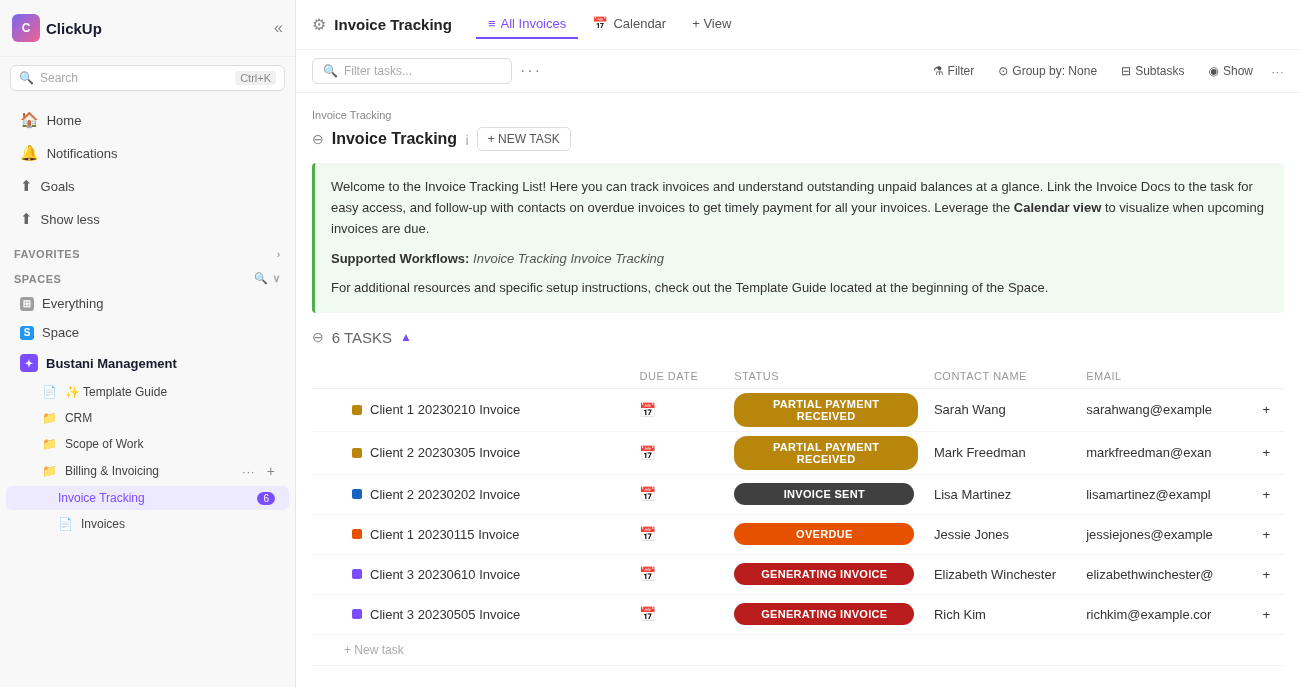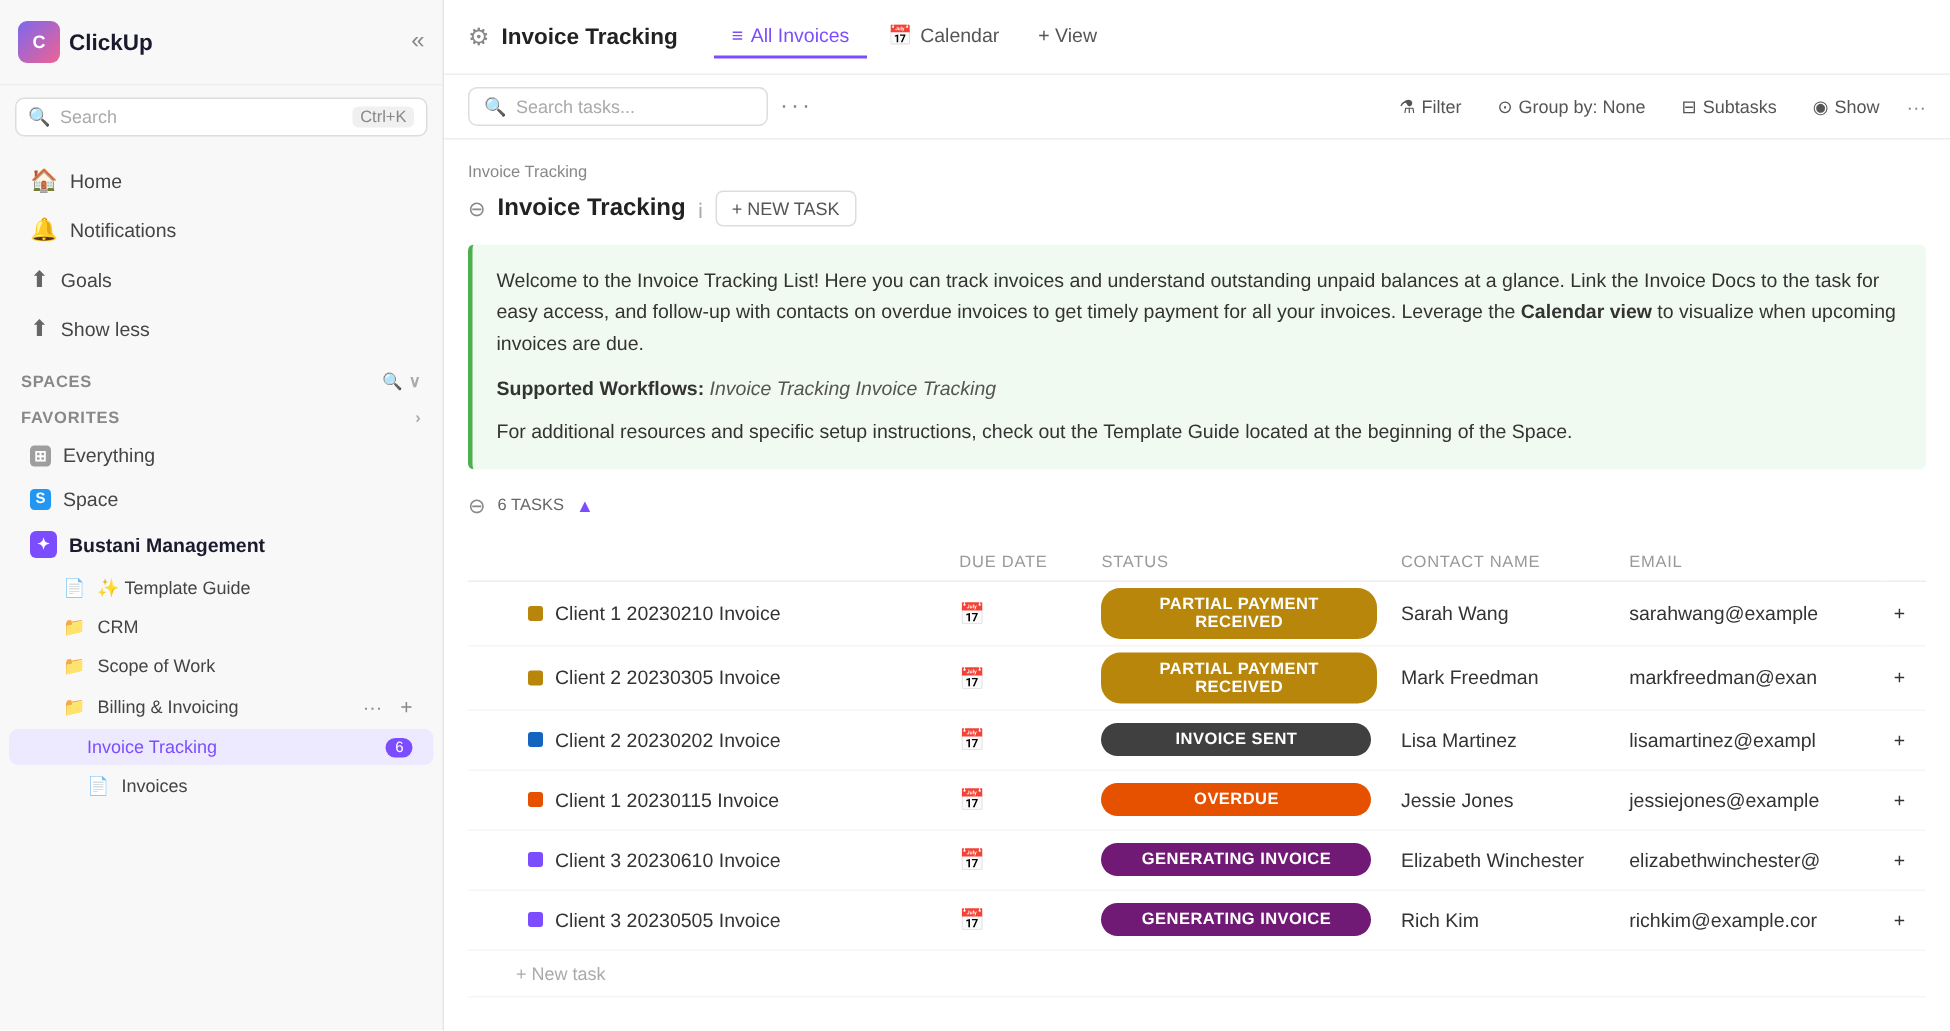--- a/index.html
+++ b/index.html
@@ -201,21 +201,21 @@
     }
     .info-banner .bold { font-weight: 700; }
     .info-banner .italic-link { font-style: italic; color: #555; }
     .workflow-row { margin-top: 10px; }
 
     
     .tasks-header-row {
       display: flex; align-items: center; gap: 8px;
       margin-bottom: 0;
     }
-    .tasks-count { font-size: 11px; color: #666; font-weight: 500; }
+    .tasks-count { font-size: 15px; color: #666; font-weight: 500; }
     .sort-icon { color: #7c4dff; font-size: 12px; }
 
     .tasks-table { width: 100%; border-collapse: collapse; margin-top: 18px; }
     .tasks-table th {
       text-align: left; font-size: 11px; color: #999; font-weight: 500;
       padding: 6px 8px; border-bottom: 1px solid #eee; text-transform: uppercase;
       letter-spacing: 0.5px;
     }
     .tasks-table td {
       padding: 4px 8px; border-bottom: 1px solid #f5f5f5; font-size: 13px; color: #333;
@@ -236,21 +236,21 @@
       font-size: 11px;
       font-weight: 600;
       color: #fff;
       text-align: center;
       min-width: 180px;
       letter-spacing: 0.3px;
     }
     .status-partial { background: #b8860b; }
     .status-sent { background: #404040; }
     .status-overdue { background: #e65100; }
-    .status-generating { background: #701a75; }
+    .status-generating { background: #b91c1c; }
 
     .contact-cell { color: #333; font-size: 13px; }
     .email-cell { color: #333; font-size: 13px; }
     .add-col { color: #aaa; font-size: 14px; cursor: pointer; }
 
     .new-task-row td { color: #aaa; font-size: 12px; padding: 8px 8px 8px 32px; cursor: pointer; }
 
     .col-task { width: 340px; }
     .col-due { width: 100px; }
     .col-status { width: 200px; }
@@ -290,27 +290,27 @@
       <span class="nav-icon">⬆</span>
       <span>Goals</span>
     </div>
     <div class="nav-item">
       <span class="nav-icon">⬆</span>
       <span>Show less</span>
     </div>
   </div>
 
   <div class="section-header">
+    <span>FAVORITES</span>
+    <div class="section-header-icons">›</div>
+  </div>
+
+  <div class="section-header">
     <span>SPACES</span>
     <div class="section-header-icons">🔍 ∨</div>
-  </div>
-
-  <div class="section-header">
-    <span>FAVORITES</span>
-    <div class="section-header-icons">›</div>
   </div>
 
 
   <div class="space-item">
     <div class="space-dot dot-gray">⊞</div>
     <span>Everything</span>
   </div>
 
   <div class="space-item">
     <div class="space-dot dot-blue">S</div>
@@ -368,21 +368,21 @@
       </div>
       <div class="tab">
         <span>+ View</span>
       </div>
     </div>
   </div>
 
   <div class="toolbar">
     <div class="search-tasks">
       <span>🔍</span>
-      <span>Search tasks...</span>
+      <span>Filter tasks...</span>
     </div>
     <span class="toolbar-dots">···</span>
     <div class="toolbar-right">
       <div class="toolbar-btn">
         <span>⚗</span>
         <span>Filter</span>
       </div>
       <div class="toolbar-btn">
         <span>⊙</span>
         <span>Group by: None</span>

